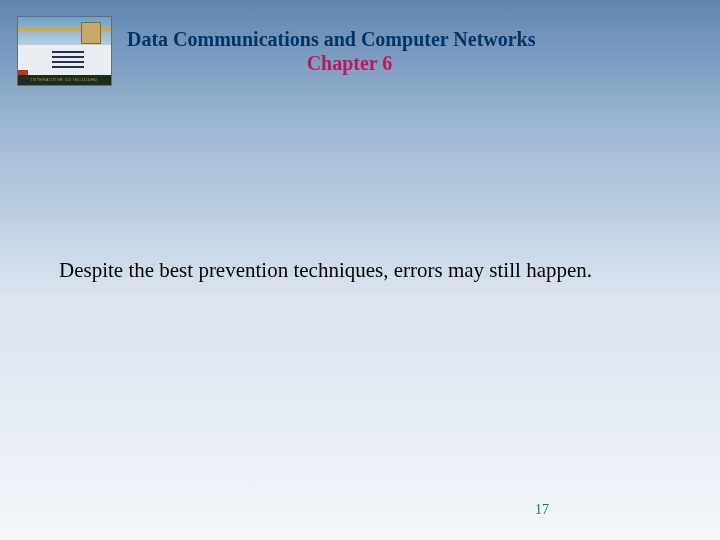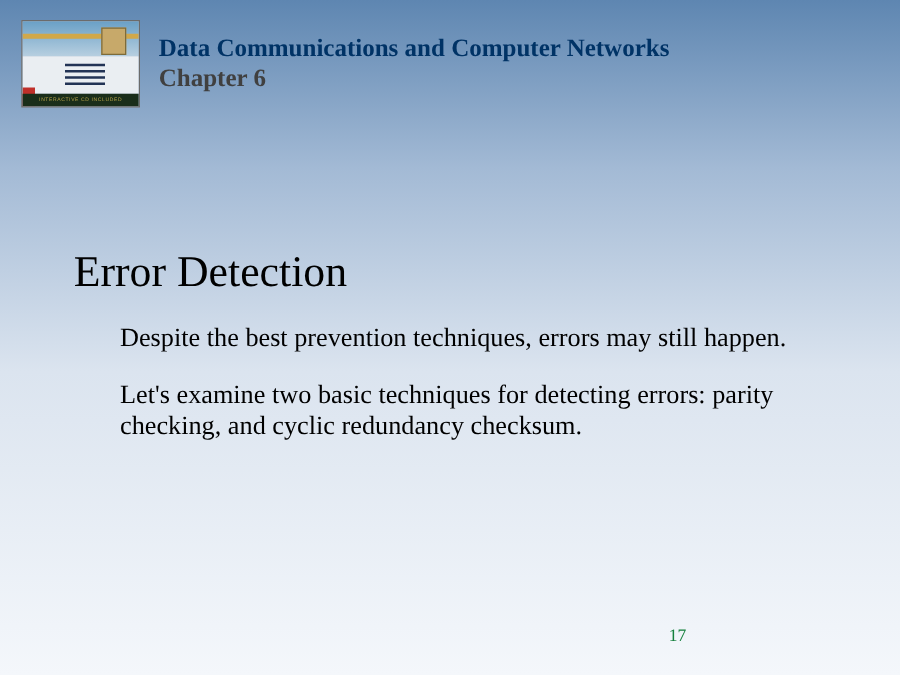--- a/index.html
+++ b/index.html
@@ -95,39 +95,38 @@
     font-weight: bold;
     color: #003366;
   }
   .chapter {
     position: absolute;
     top: 52px;
     left: 127px;
     width: 445px;
     font-size: 20px;
     font-weight: bold;
-    color: #404040;
-    text-align: left;
+    color: #be185d;
+    text-align: center;
   }
   .slide-title {
     position: absolute;
     left: 59px;
     top: 198px;
     font-size: 35px;
     color: #000;
   }
   .body {
     position: absolute;
     left: 59px;
     top: 258px;
     width: 575px;
     font-size: 21px;
     color: #000;
     line-height: 1.18;
-    margin-left: 37px;
   }
   .body p {
     margin: 0 0 20px 0;
   }
   .page-number {
     position: absolute;
     right: 35px;
     bottom: 22px;
     font-size: 14px;
     color: #15803d;
@@ -149,22 +148,20 @@
         <div></div>
         <div></div>
     </div>
     <div class="redstrip"></div>
     <div class="bottombar">INTERACTIVE CD INCLUDED</div>
   </div>
 
   <div class="course-title">Data Communications and Computer Networks</div>
   <div class="chapter">Chapter 6</div>
 
-  <div class="slide-title">Error Detection</div>
 
   <div class="body">
     <p>Despite the best prevention techniques, errors may still happen.</p>
-    <p>Let's examine two basic techniques for detecting errors: parity checking, and cyclic redundancy checksum.</p>
   </div>
 
   <div class="page-number">17</div>
 
 </div>
 
 </body></html>

